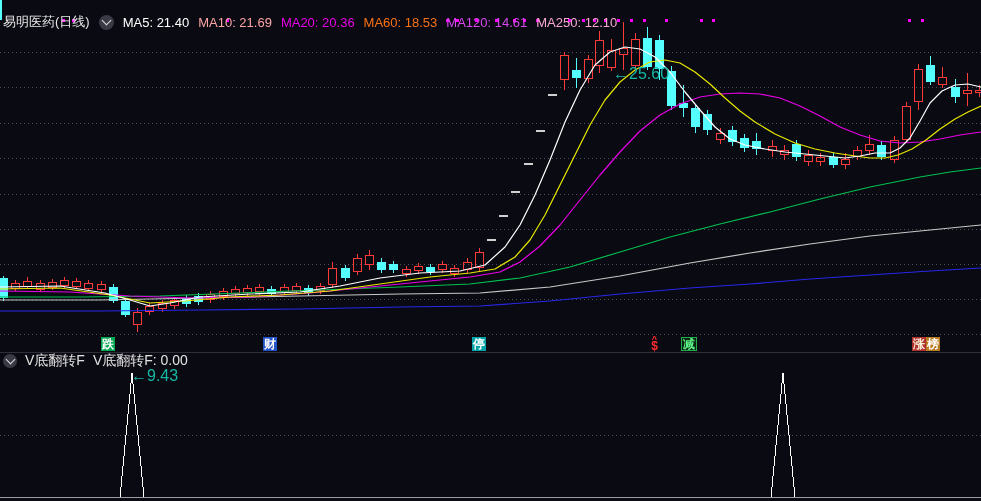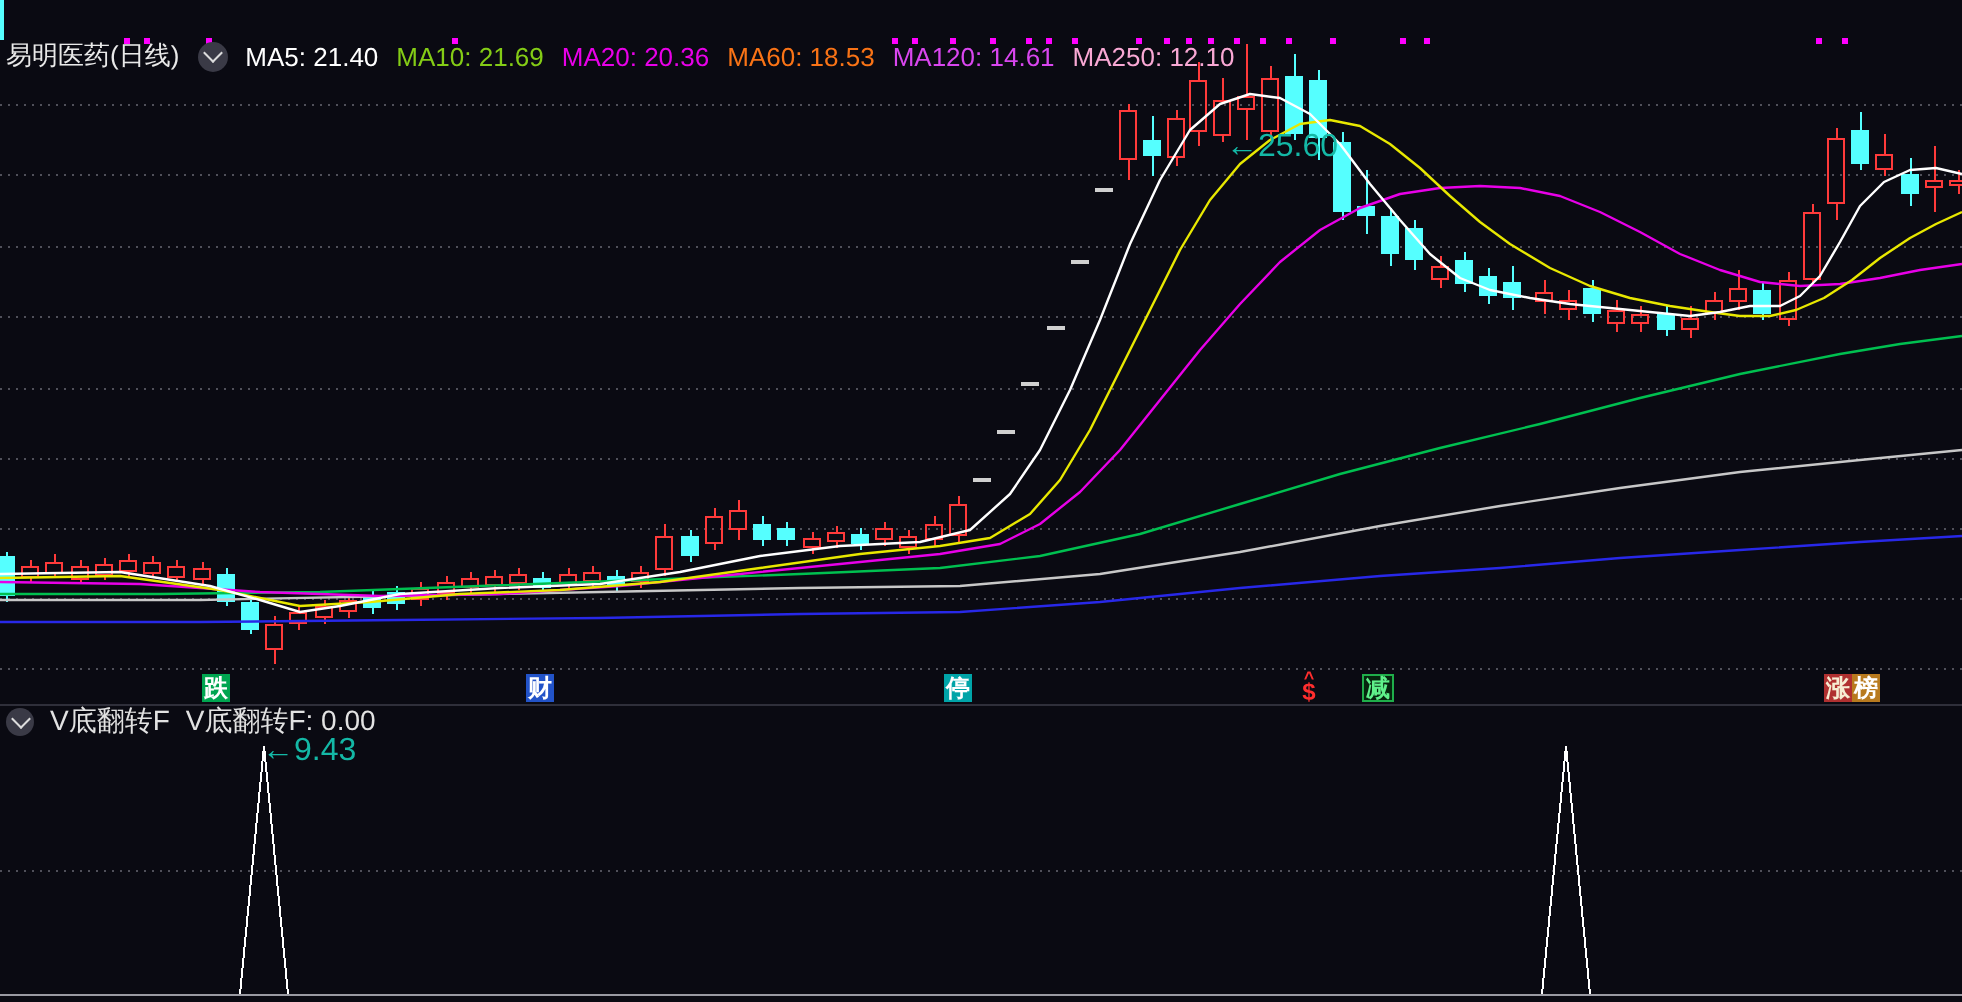--- a/index.html
+++ b/index.html
@@ -3,21 +3,21 @@
 <meta charset="utf-8">
 <style>
   html,body{margin:0;padding:0;}
   body{
     width:981px;height:501px;position:relative;overflow:hidden;
     background:#0a0a12;
     font-family:"Liberation Sans","DejaVu Sans",sans-serif;
   }
   #chart-svg{position:absolute;left:0;top:0;z-index:1;}
   .hdr{
-    position:absolute;left:0;top:18px;width:981px;height:20px;z-index:5;
+    position:absolute;left:0;top:12px;width:981px;height:20px;z-index:5;
     display:flex;align-items:center;gap:9px;padding-left:3px;box-sizing:border-box;
     font-size:13px;white-space:nowrap;
   }
   .hdr .title{color:#e9e9e9;}
   .circle-btn{
     width:15px;height:15px;border-radius:50%;background:#3a3a46;
     display:inline-flex;align-items:center;justify-content:center;flex:0 0 auto;
   }
   .chev{
     width:6px;height:6px;border-right:1.5px solid #dcdcdc;border-bottom:1.5px solid #dcdcdc;
@@ -303,21 +303,21 @@
   </svg>
 
 <div class="edge-artifact"></div>
 
 <div class="hdr">
   <span class="title">易明医药(日线)</span>
   <span class="circle-btn">
       <span class="chev"></span>
     </span>
   <span class="ma-item" style="color:#ffffff">MA5: 21.40</span>
-  <span class="ma-item" style="color:#84cc16">MA10: 21.69</span>
+  <span class="ma-item" style="color:#fca5a5">MA10: 21.69</span>
   <span class="ma-item" style="color:#e800e8">MA20: 20.36</span>
   <span class="ma-item" style="color:#f97316">MA60: 18.53</span>
   <span class="ma-item" style="color:#d946ef">MA120: 14.61</span>
   <span class="ma-item" style="color:#f9a8d4">MA250: 12.10</span>
 </div>
 
 <div id="annos">
     <div class="anno" style="left: 613px; top: 23px;">←25.60</div>
     <div class="anno" style="left: 131px; top: 325px;">←9.43</div>
   </div>

